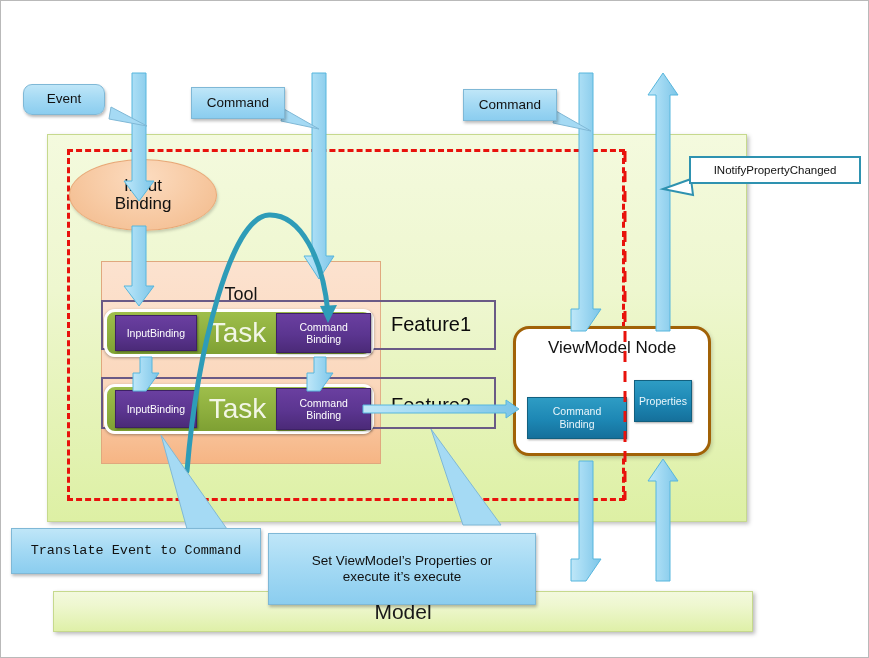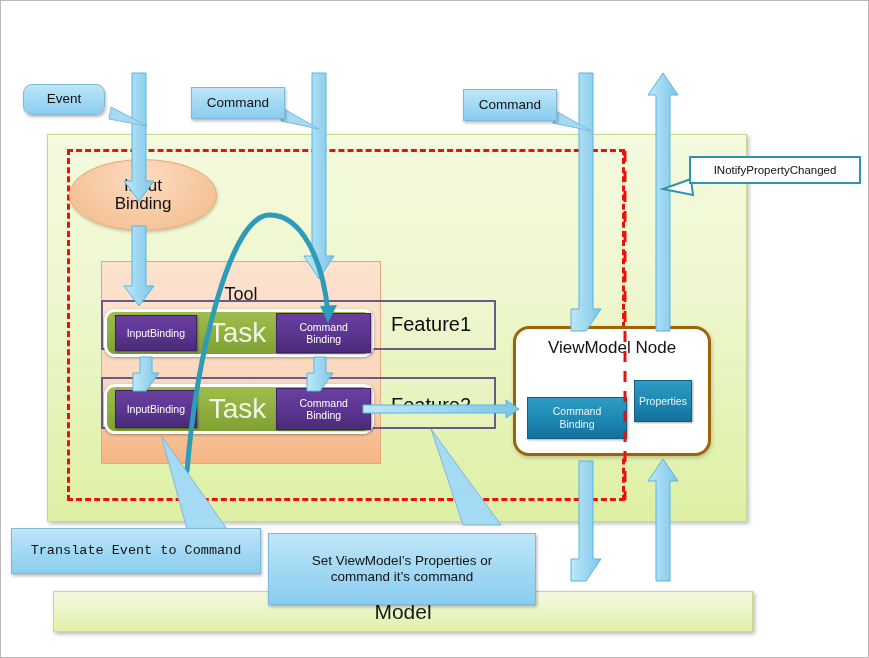--- a/index.html
+++ b/index.html
@@ -233,16 +233,16 @@
   <div class="abs callout-white" style="left:688px;top:155px;width:172px;height:28px;">
     <span>INotifyPropertyChanged</span>
   </div>
 
   <div class="abs callout" style="left:10px;top:527px;width:250px;height:46px;font-family:Liberation Mono, monospace;">
     <span>Translate Event to Command</span>
   </div>
 
   <div class="abs callout" style="left:267px;top:524px;width:268px;height:72px;flex-direction:column;margin-top:8px;">
     <span>Set ViewModel’s Properties or</span>
-    <span>command  it’s command</span>
+    <span>execute  it’s execute</span>
   </div>
 
 </div>
 
 </body></html>

